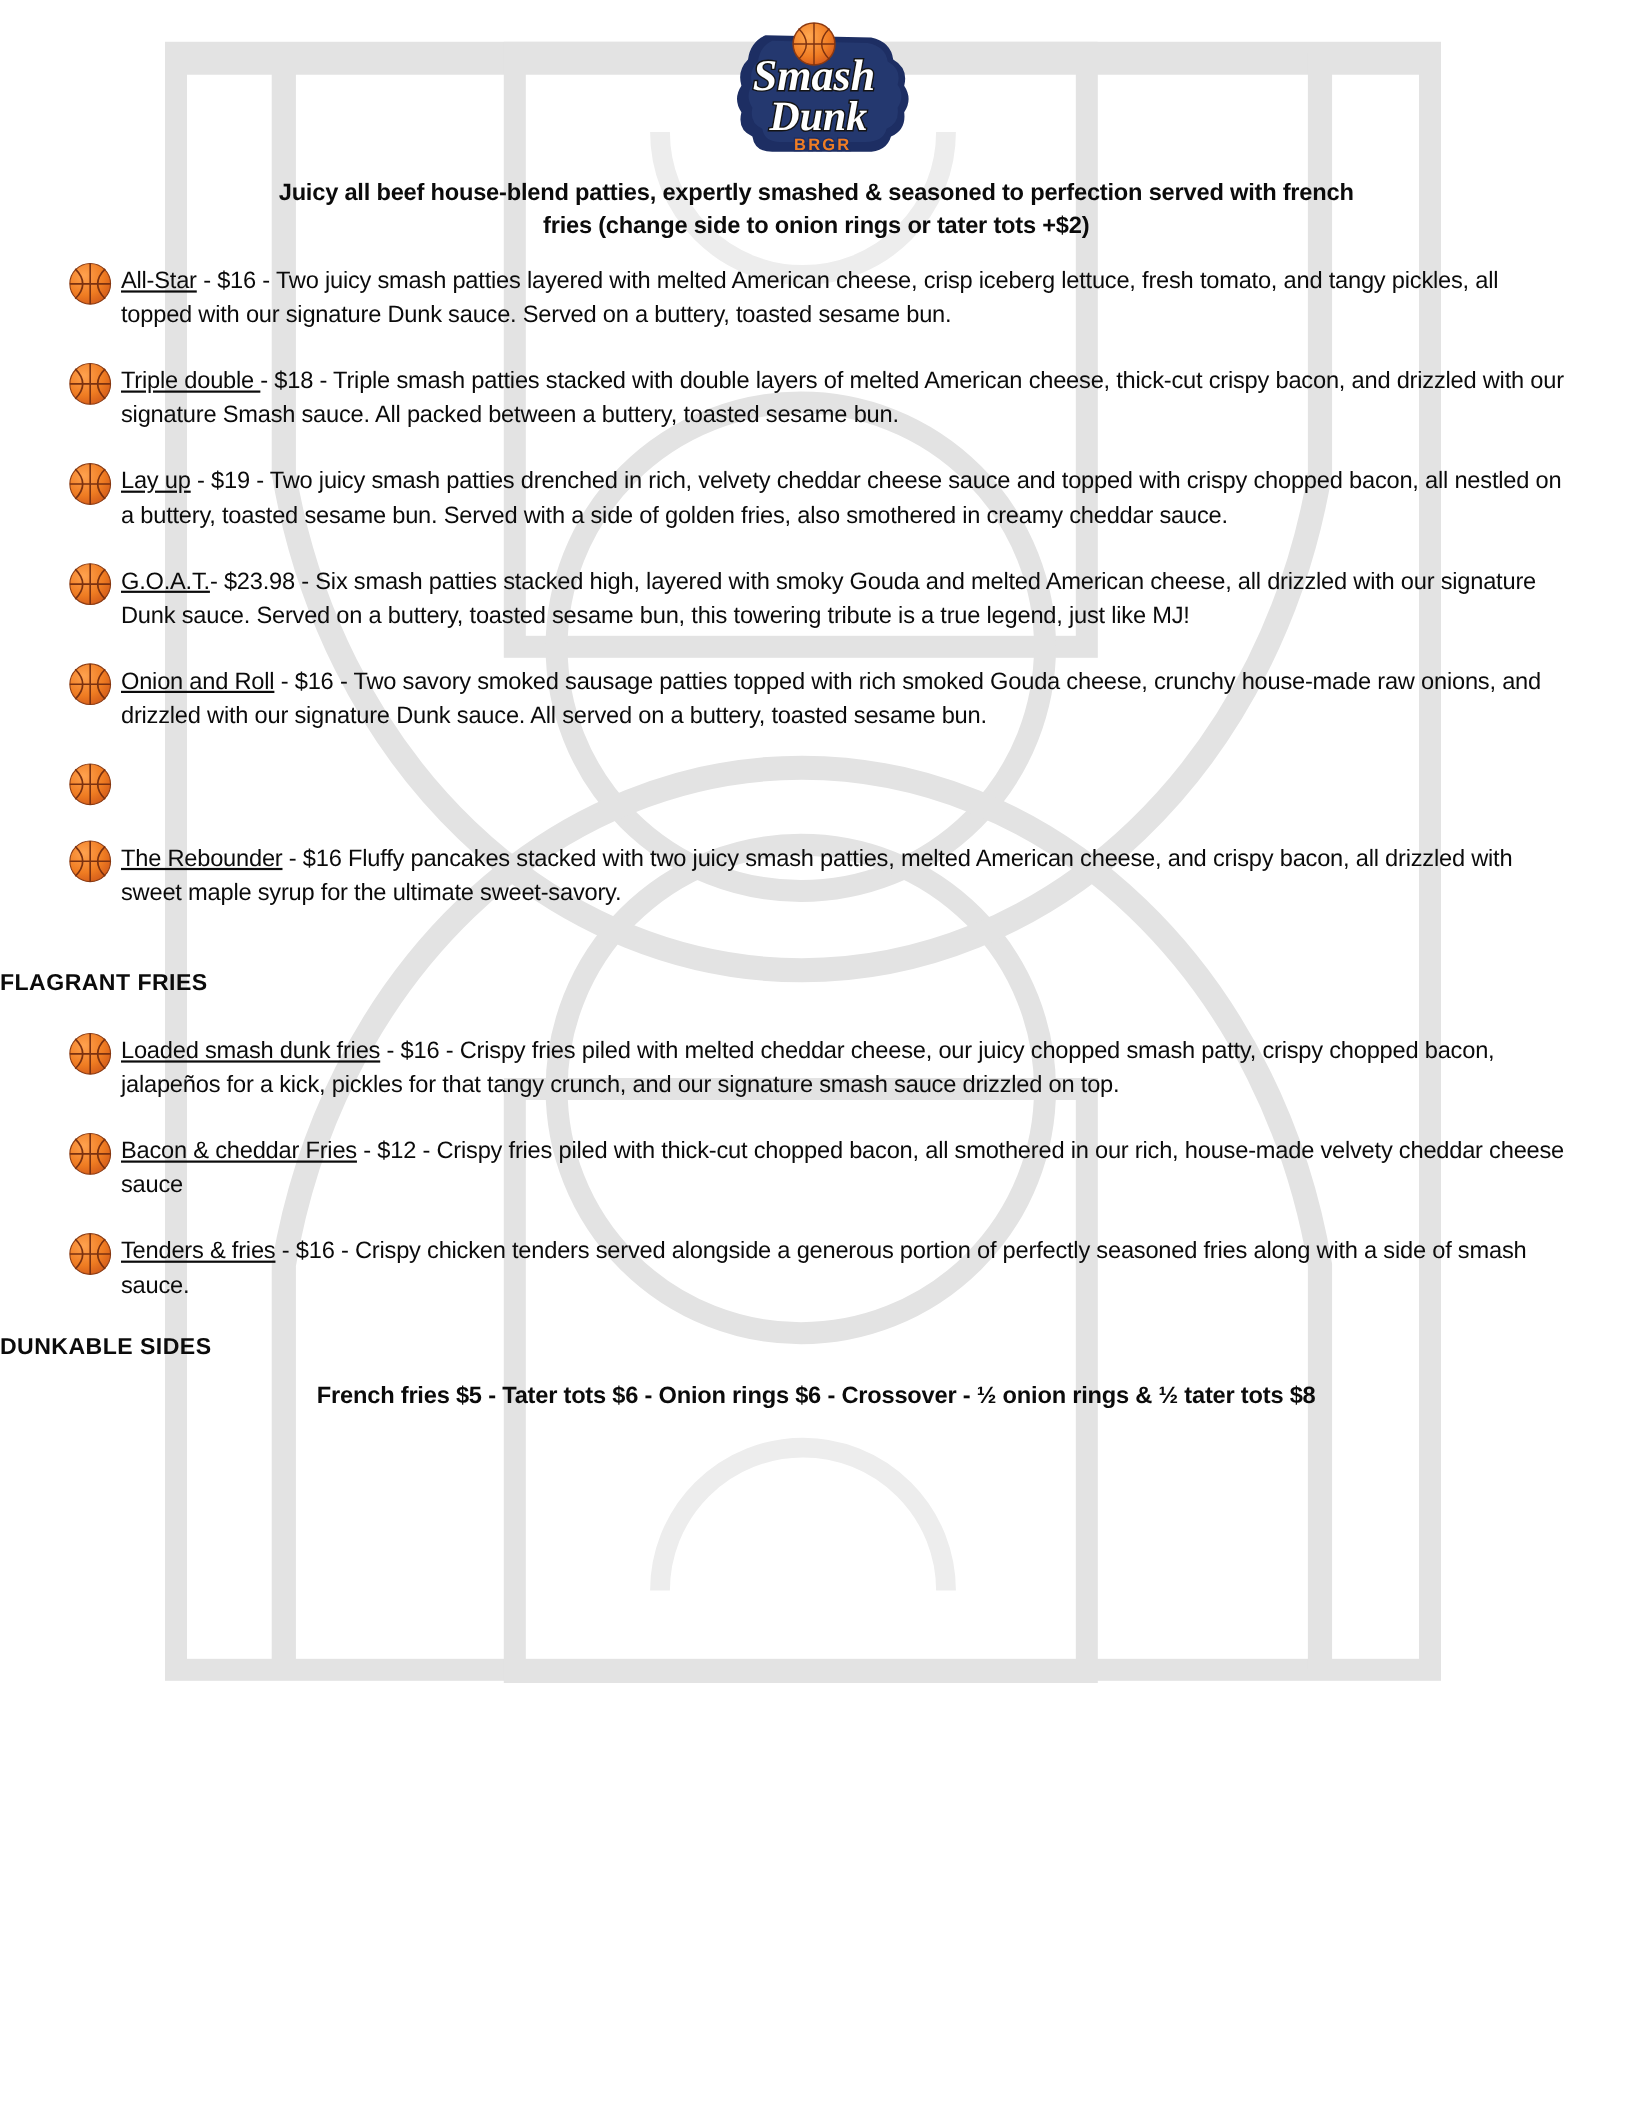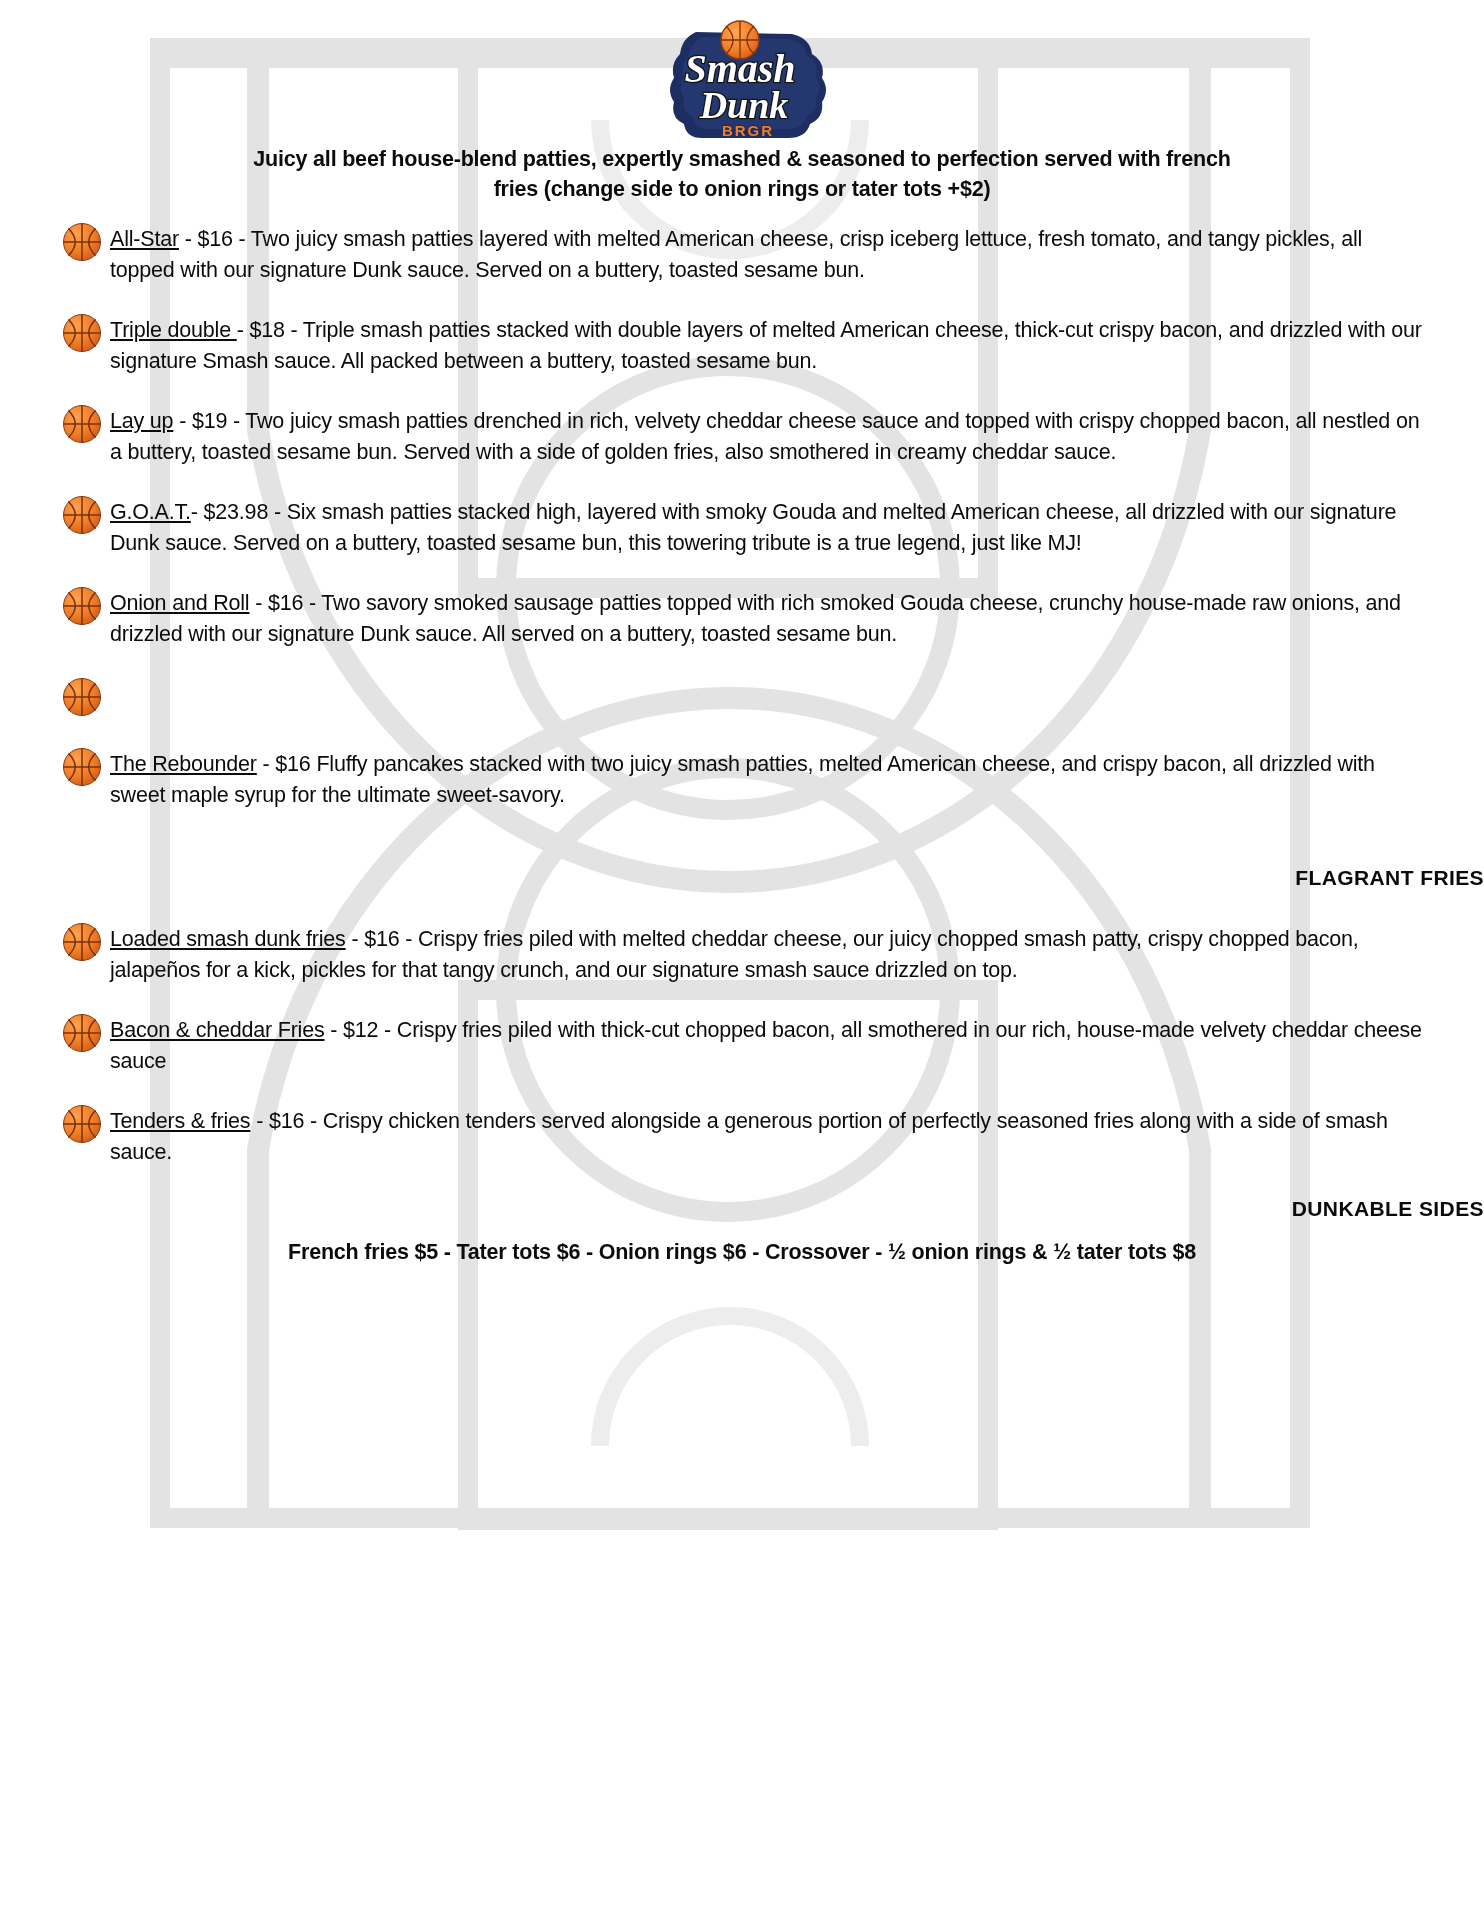--- a/index.html
+++ b/index.html
@@ -39,21 +39,21 @@
     box-sizing:border-box;
   }
   .logo{
     position:relative;
     width:196px;height:128px;
   }
   .logo svg{display:block;}
 
   
   .intro{
-    margin:8px auto 0 auto;
+    margin:24px auto 0 auto;
     width:1022px;
     text-align:center;
     font-weight:bold;
     font-size:21.5px;
     line-height:1.40;
     color:#0b0b0b;
     letter-spacing:-0.2px;
   }
 
   
@@ -85,21 +85,21 @@
     letter-spacing:-0.2px;
     display:block;
   }
   .item-name{
     text-decoration:underline;
     text-underline-offset:2px;
   }
 
   
   .section-head{
-    text-align:right;
+    text-align:left;
     font-family:"Liberation Sans", sans-serif;
     font-weight:bold;
     font-size:21px;
     letter-spacing:0.4px;
     color:#0b0b0b;
     margin:0;
   }
   .flagrant{ margin-top:56px; margin-bottom:34px; }
   .dunkable{ margin-top:26px; margin-bottom:16px; }
 

